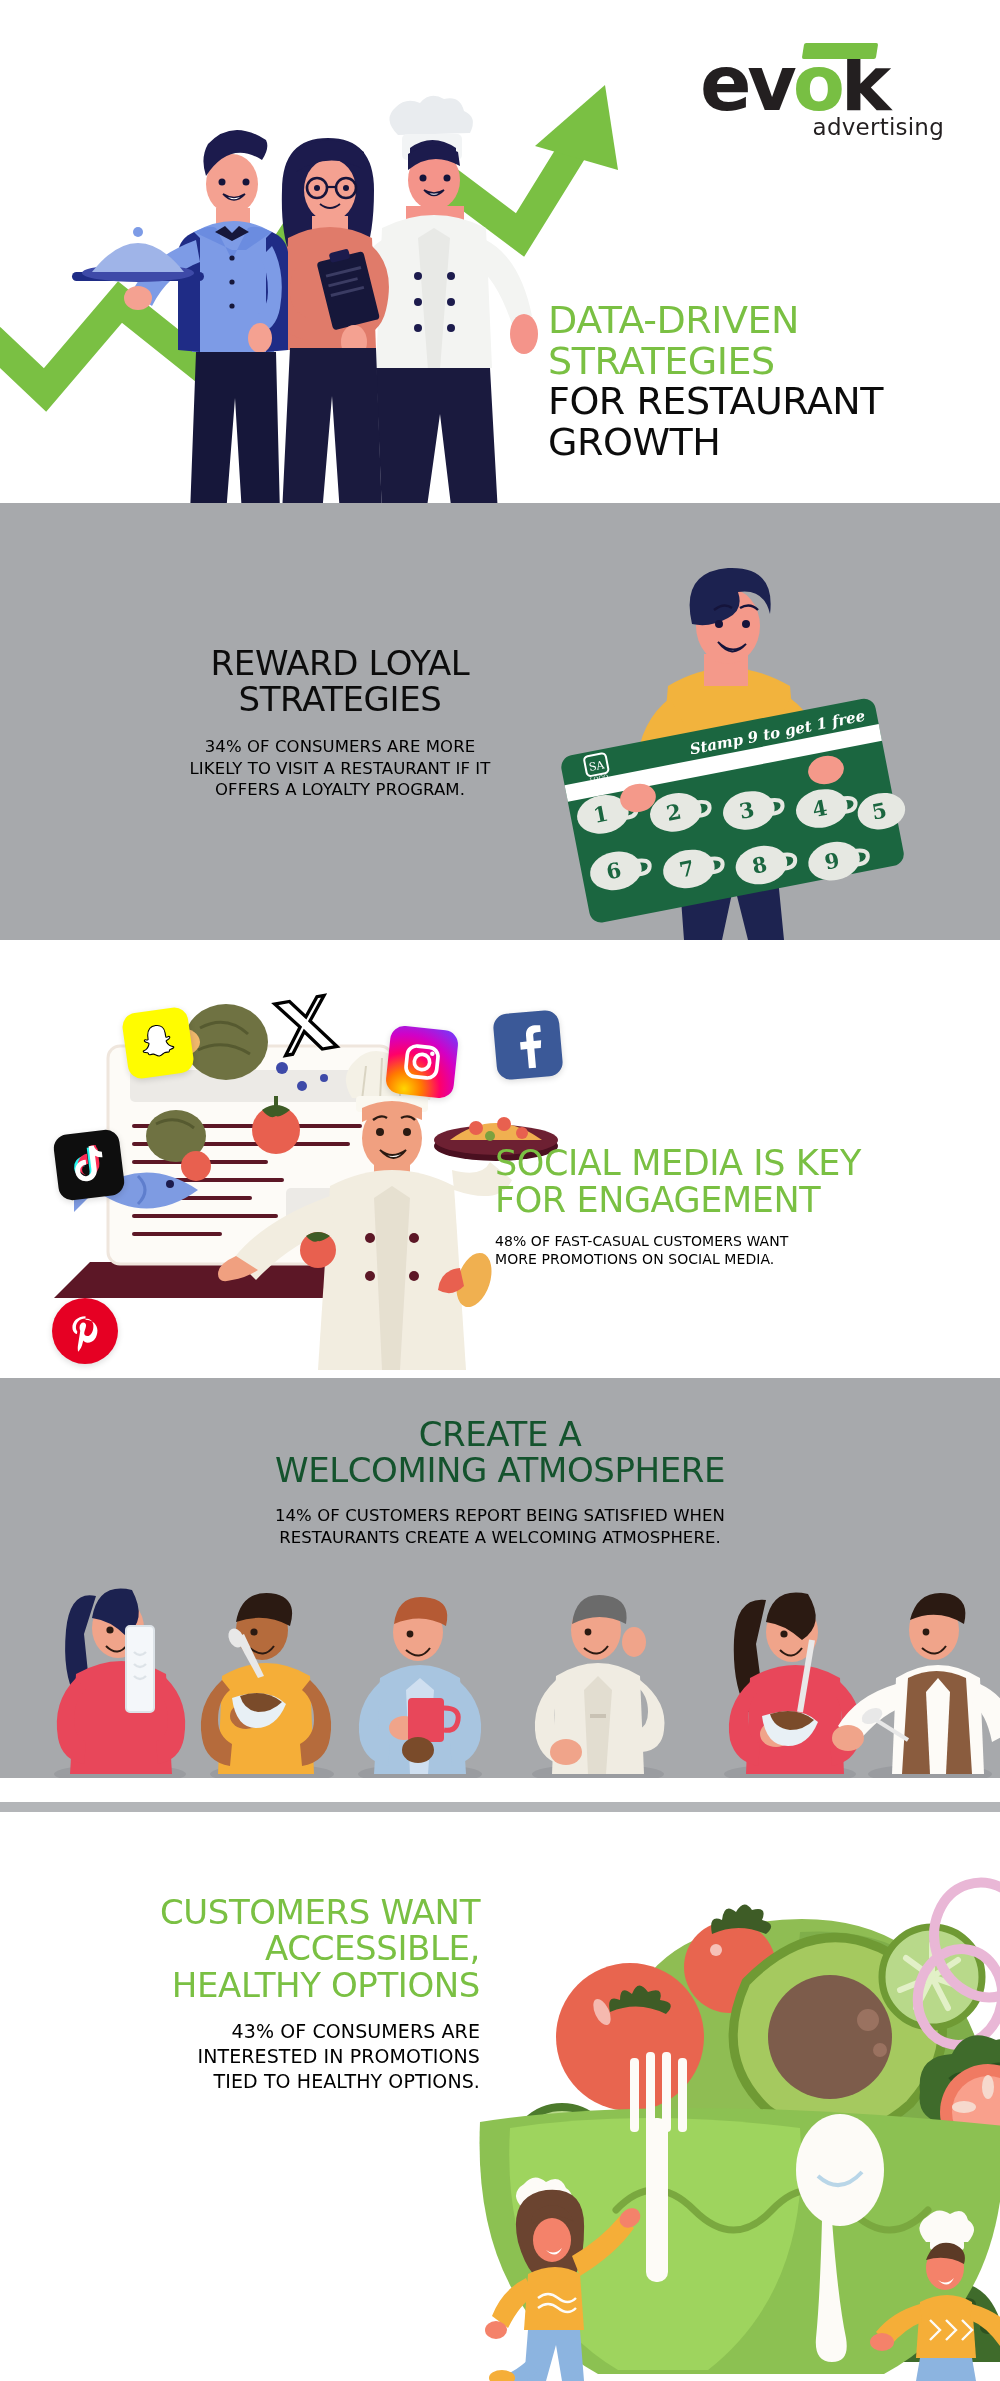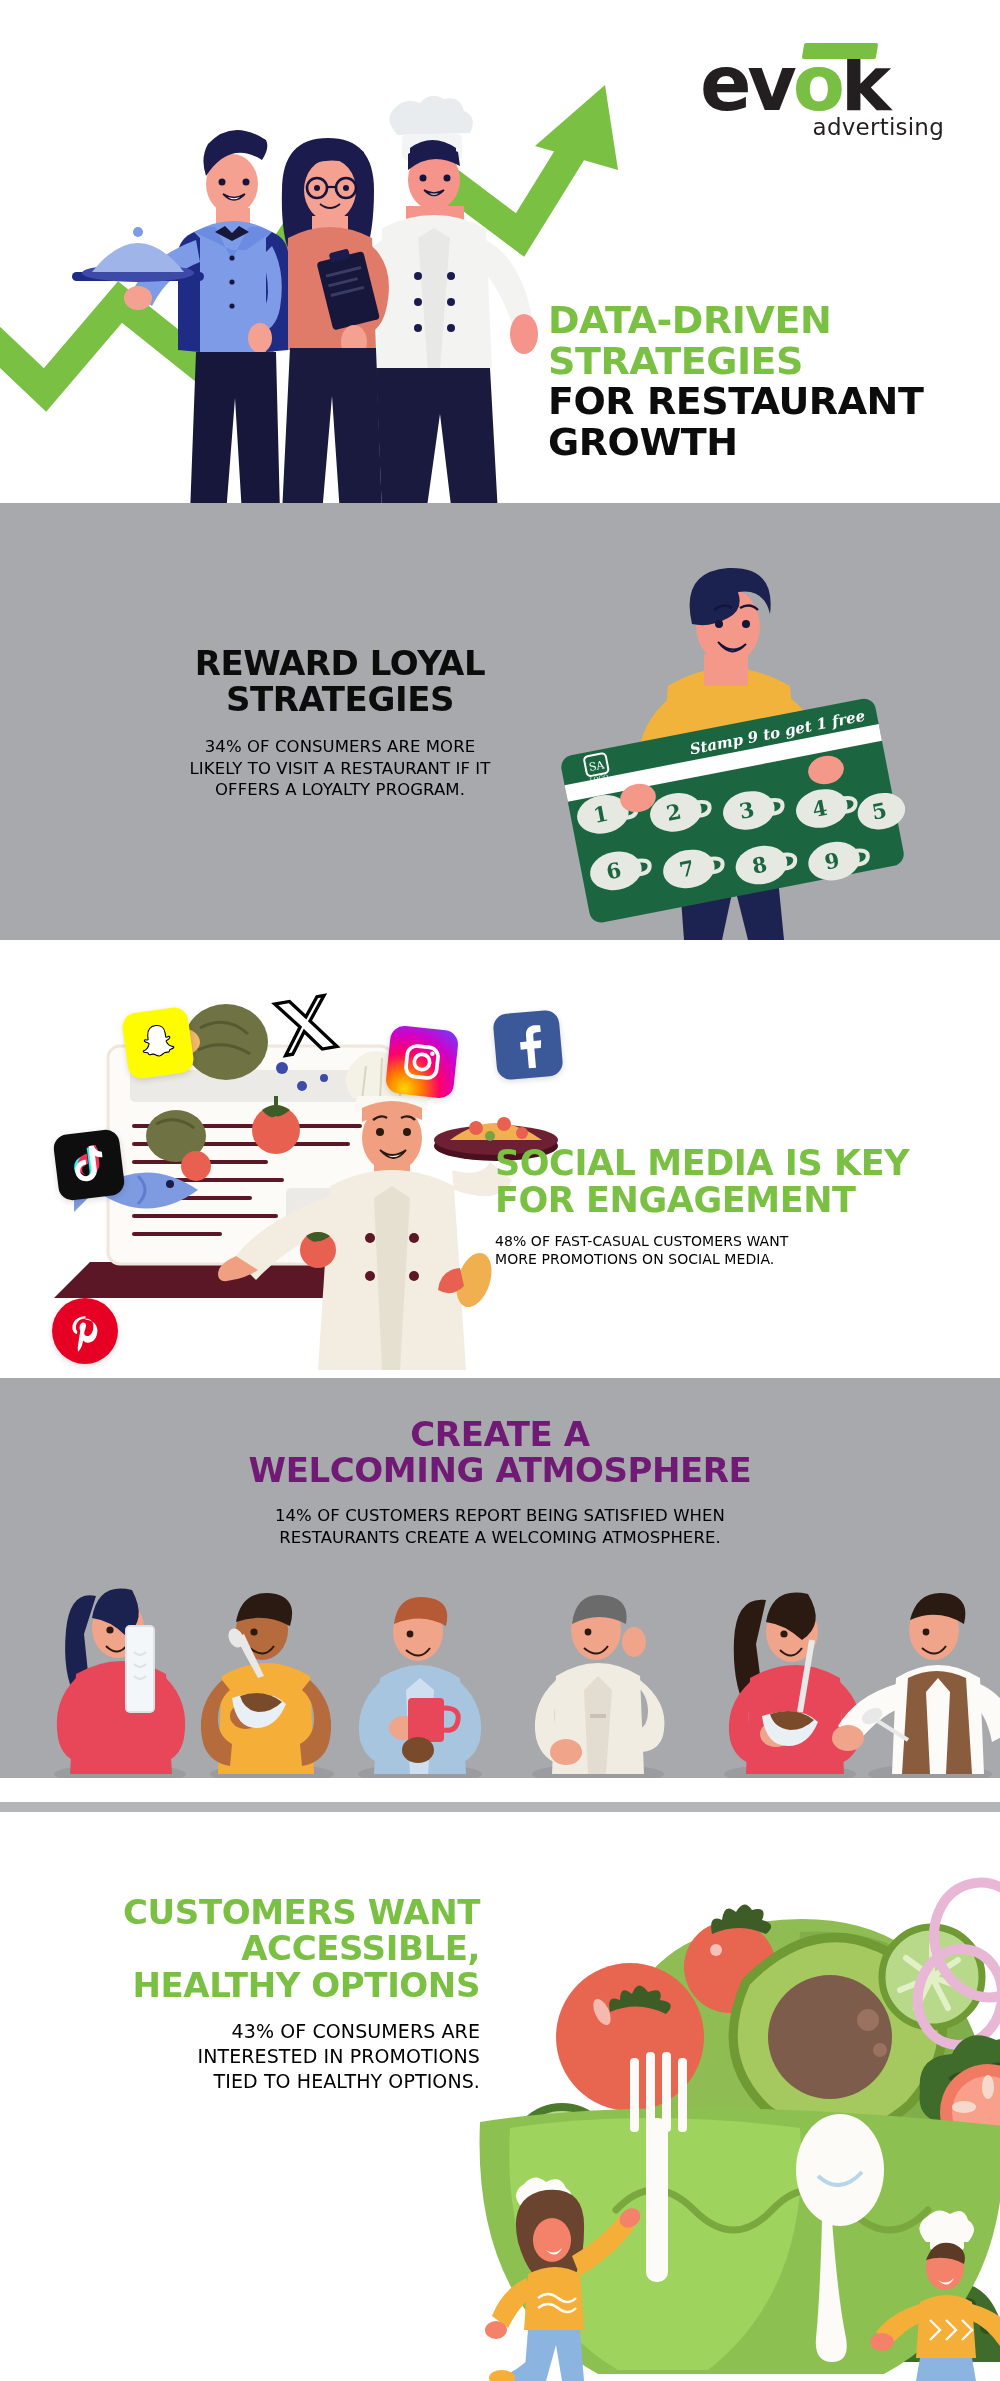--- a/index.html
+++ b/index.html
@@ -61,21 +61,21 @@
                       transform: skewX(-9deg); }
   #logo-top .tagline { font-size: 23px; margin-top: -6px; padding-right: 6px; }
 
   
   .growth-arrow { position: absolute; left: -10px; top: 70px; width: 680px; height: 330px; }
 
   
   .headline {
     position: absolute;
     font-family: "DejaVu Sans", sans-serif;
-    font-weight: 700;
+    font-weight: 400;
     letter-spacing: -0.012em;
     line-height: 1.07;
   }
   .hl-green { color: #7ac043; }
   .hl-black { color: #0c0c0c; }
 
   #hero-headline { top: 300px; left: 548px; width: 430px; font-size: 38px; }
 
   .sub {
     font-family: "DejaVu Sans", sans-serif;
@@ -110,21 +110,21 @@
     font-family: "DejaVu Sans", sans-serif;
     font-weight: 700;
     color: #fff;
     box-shadow: 0 2px 6px rgba(0,0,0,0.14);
   }
 
   
   #section-atmosphere { top: 1378px; height: 424px; }
 
   #atmo-text { position: absolute; top: 38px; left: 170px; width: 660px; text-align: center; }
-  #atmo-text .headline { position: static; font-size: 34px; color: #701a75; }
+  #atmo-text .headline { position: static; font-size: 34px; color: #14532d; }
   #atmo-text .sub { margin-top: 16px; font-size: 16.5px; }
 
   .diners { position: absolute; left: 0; top: 210px; width: 1000px; height: 214px; }
   .diner-table {
     position: absolute; left: 0; bottom: 0; width: 1000px; height: 24px;
     background: #ffffff;
   }
 
   
   #divider-strip { top: 1802px; height: 10px; background: #b3b5b8; }

